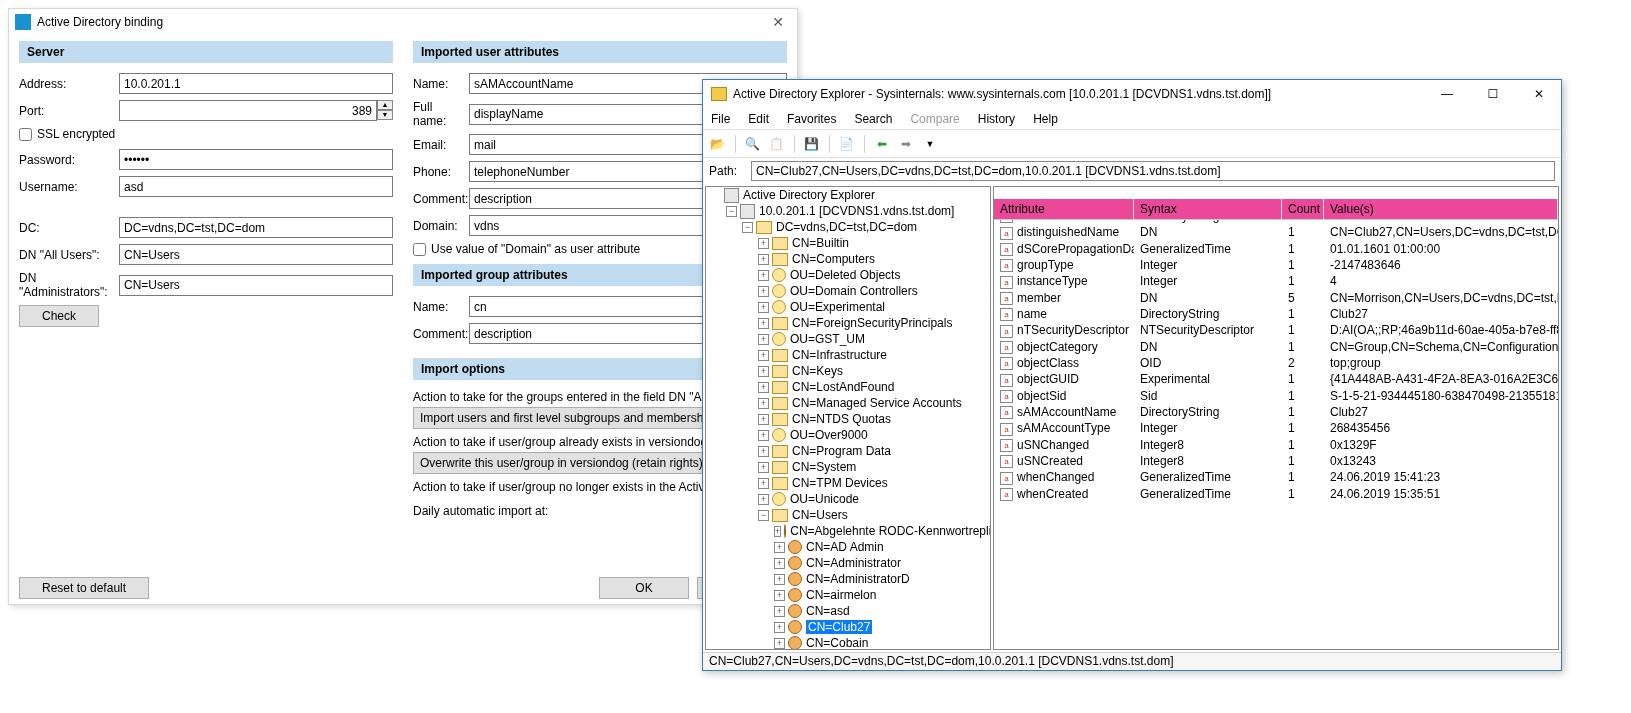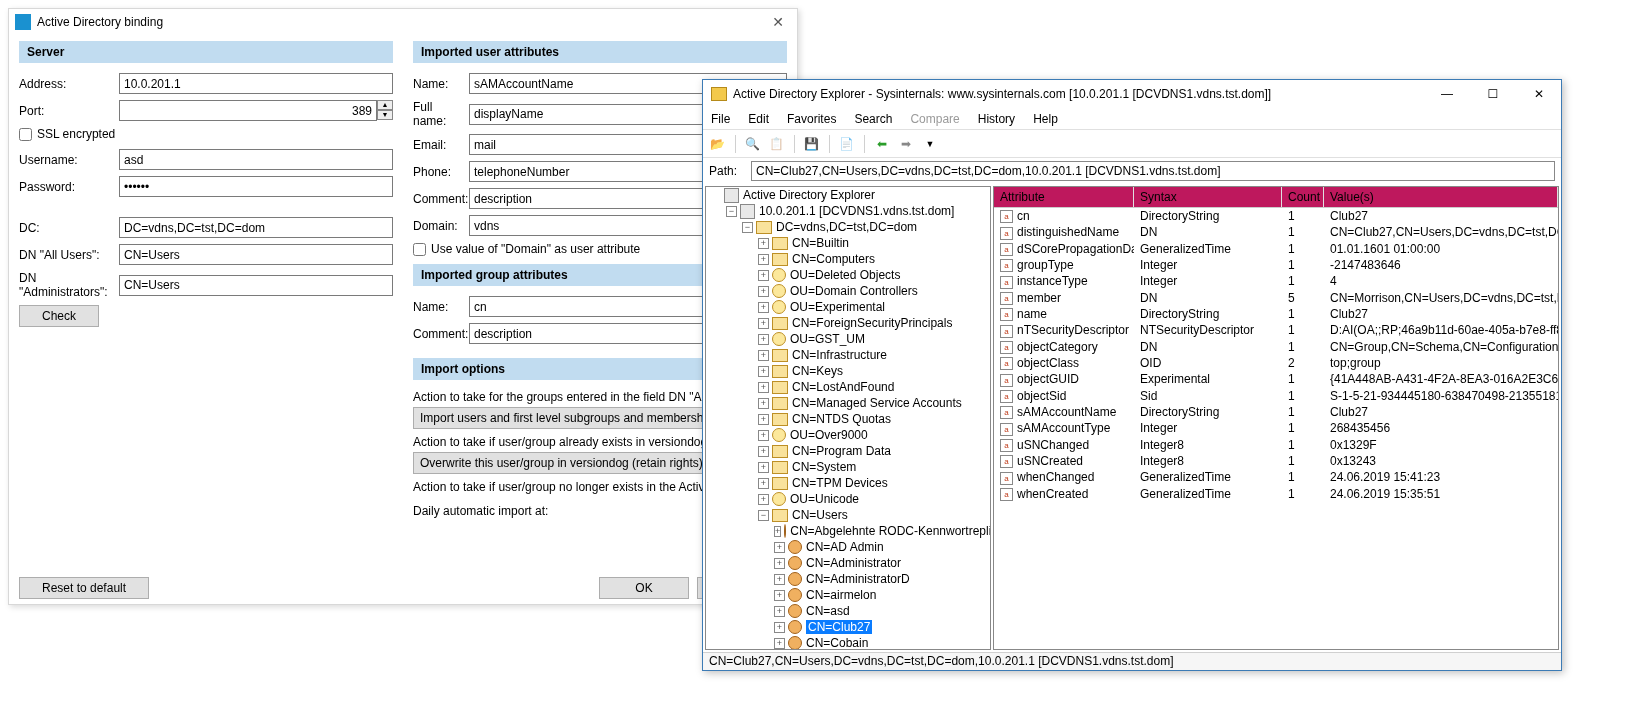--- a/index.html
+++ b/index.html
@@ -47,21 +47,21 @@
 .tree-pane{width:286px;border:1px solid #888;margin:2px;overflow:auto;position:relative;}
 .grid-pane{flex:1;border:1px solid #888;margin:2px 2px 2px 0;overflow:auto;}
 .tree-row{height:16px;display:flex;align-items:center;white-space:nowrap;padding-right:6px;}
 .tree-row .exp{width:11px;height:11px;border:1px solid #888;font-size:9px;line-height:9px;text-align:center;margin-right:3px;cursor:pointer; color:#555;}
 .tree-row .noexp{width:11px;margin-right:3px;}
 .folder{width:16px;height:13px;background:#f9e29c;border:1px solid #bd8f26;margin-right:4px;}
 .ou{width:14px;height:14px;border-radius:50%;background:#fce89b;border:1px solid #bd8f26;margin-right:4px;}
 .user{width:14px;height:14px;border-radius:50%;background:#f0b060;border:1px solid #a0601a;margin-right:4px;}
 .root-ico{width:15px;height:15px;background:#e8e8e8;border:1px solid #888;margin-right:4px;}
 .sel{background:#0a7cff;color:#fff;padding:0 2px;text-align:center;}
-.grid-hdr{display:flex;background:#be185d;border-bottom:1px solid #ccc;position:sticky;top:0;}
+.grid-hdr{display:flex;background:#ec4899;border-bottom:1px solid #ccc;position:sticky;top:12px;}
 .grid-hdr div{padding:3px 6px;border-right:1px solid #e0e0e0;font-weight:400;}
 .grid-row{display:flex;min-height:16px;align-items:center;}
 .grid-row div{padding:1px 6px;white-space:nowrap;overflow:hidden;}
 .c-attr{width:140px;} .c-syn{width:148px;} .c-cnt{width:42px;} .c-val{flex:1;}
 .attr-ico{display:inline-block;width:13px;height:13px;border:1px solid #888;margin-right:4px;background:#fff;vertical-align:middle;font-size:8px;line-height:11px;text-align:center;color:#c04020;}
 .status2{position:absolute;bottom:0;left:0;right:0;height:18px;border-top:1px solid #d0d0d0;padding:1px 6px;font-size:12px;background:#f6f6f6;}
 </style>
 </head>
 <body>
 
@@ -87,26 +87,26 @@
               <div>▲</div>
               <div>▼</div>
             </div>
         </div>
       </div>
       <div class="chk">
           <input type="checkbox" style="">
           <span>SSL encrypted</span>
         </div>
       <div class="row">
+          <label>Password:</label>
+          <input type="text" value="••••••" style="">
+        </div>
+      <div class="row">
           <label>Username:</label>
           <input type="text" value="asd" style="">
-        </div>
-      <div class="row">
-          <label>Password:</label>
-          <input type="text" value="••••••" style="">
         </div>
       <div style="height:14px"></div>
       <div class="row">
           <label>DC:</label>
           <input type="text" value="DC=vdns,DC=tst,DC=dom" style="">
         </div>
       <div class="row">
           <label>DN "All Users":</label>
           <input type="text" value="CN=Users" style="">
         </div>

